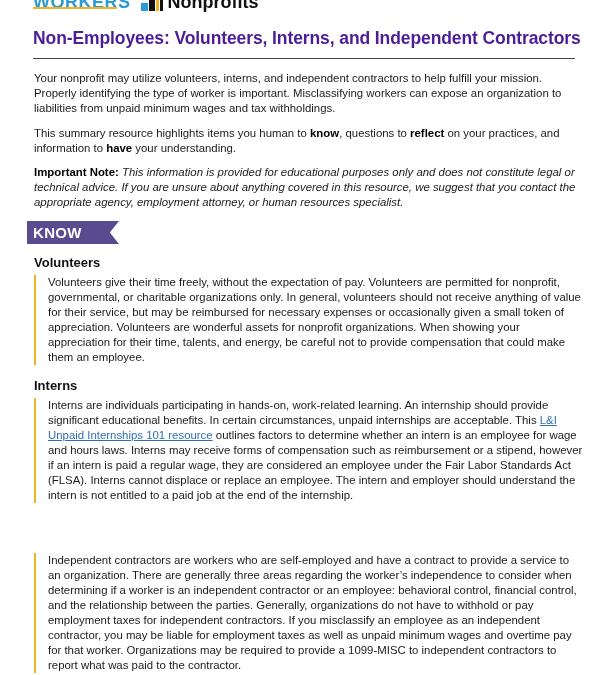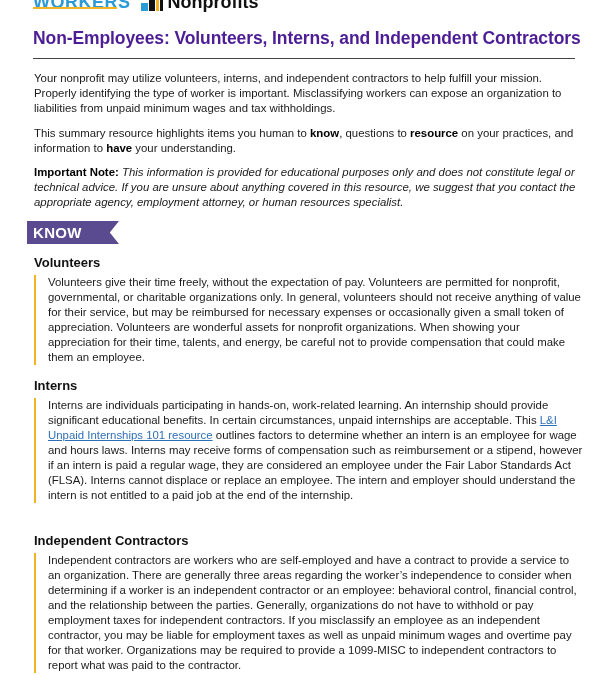--- a/index.html
+++ b/index.html
@@ -85,28 +85,27 @@
         <span class="blk4"></span>
     </span>
     <span class="logo-nonprofits">Nonprofits</span>
   </div>
 
   <h1 class="title">Non-Employees: Volunteers, Interns, and Independent Contractors</h1>
   <div class="title-rule"></div>
 
   <p class="para" style="top:71px;">Your nonprofit may utilize volunteers, interns, and independent contractors to help fulfill your mission. Properly identifying the type of worker is important. Misclassifying workers can expose an organization to liabilities from unpaid minimum wages and tax withholdings.</p>
 
-  <p class="para" style="top:126px;"><span>This summary resource highlights items you human to </span><b>know</b><span>, questions to </span><b>resource</b><span> on your practices, and information to </span><b>have</b><span> your understanding.</span></p>
+  <p class="para" style="top:126px;"><span>This summary resource highlights items you human to </span><b>know</b><span>, questions to </span><b>reflect</b><span> on your practices, and information to </span><b>have</b><span> your understanding.</span></p>
 
   <p class="para" style="top:165px;"><b>Important Note:</b><i> This information is provided for educational purposes only and does not constitute legal or technical advice. If you are unsure about anything covered in this resource, we suggest that you contact the appropriate agency, employment attorney, or human resources specialist.</i></p>
 
   <div class="know-banner">KNOW</div>
 
   <h2 class="section-heading" style="top:255px;">Volunteers</h2>
   <div class="section-body" style="top:275px;">Volunteers give their time freely, without the expectation of pay. Volunteers are permitted for nonprofit, governmental, or charitable organizations only. In general, volunteers should not receive anything of value for their service, but may be reimbursed for necessary expenses or occasionally given a small token of appreciation. Volunteers are wonderful assets for nonprofit organizations. When showing your appreciation for their time, talents, and energy, be careful not to provide compensation that could make them an employee.</div>
 
   <h2 class="section-heading" style="top:378px;">Interns</h2>
   <div class="section-body" style="top:398px;"><span>Interns are individuals participating in hands-on, work-related learning. An internship should provide significant educational benefits. In certain circumstances, unpaid internships are acceptable. This </span><a class="link">L&amp;I Unpaid Internships 101 resource</a><span> outlines factors to determine whether an intern is an employee for wage and hours laws. Interns may receive forms of compensation such as reimbursement or a stipend, however if an intern is paid a regular wage, they are considered an employee under the Fair Labor Standards Act (FLSA). Interns cannot displace or replace an employee. The intern and employer should understand the intern is not entitled to a paid job at the end of the internship.</span></div>
 
-  <h2 class="section-heading" style="top:533px;">Independent Contractors</h2>
   <div class="section-body" style="top:553px;">Independent contractors are workers who are self-employed and have a contract to provide a service to an organization. There are generally three areas regarding the worker’s independence to consider when determining if a worker is an independent contractor or an employee: behavioral control, financial control, and the relationship between the parties. Generally, organizations do not have to withhold or pay employment taxes for independent contractors. If you misclassify an employee as an independent contractor, you may be liable for employment taxes as well as unpaid minimum wages and overtime pay for that worker. Organizations may be required to provide a 1099-MISC to independent contractors to report what was paid to the contractor.</div>
 
 </div>
 
 </body></html>

